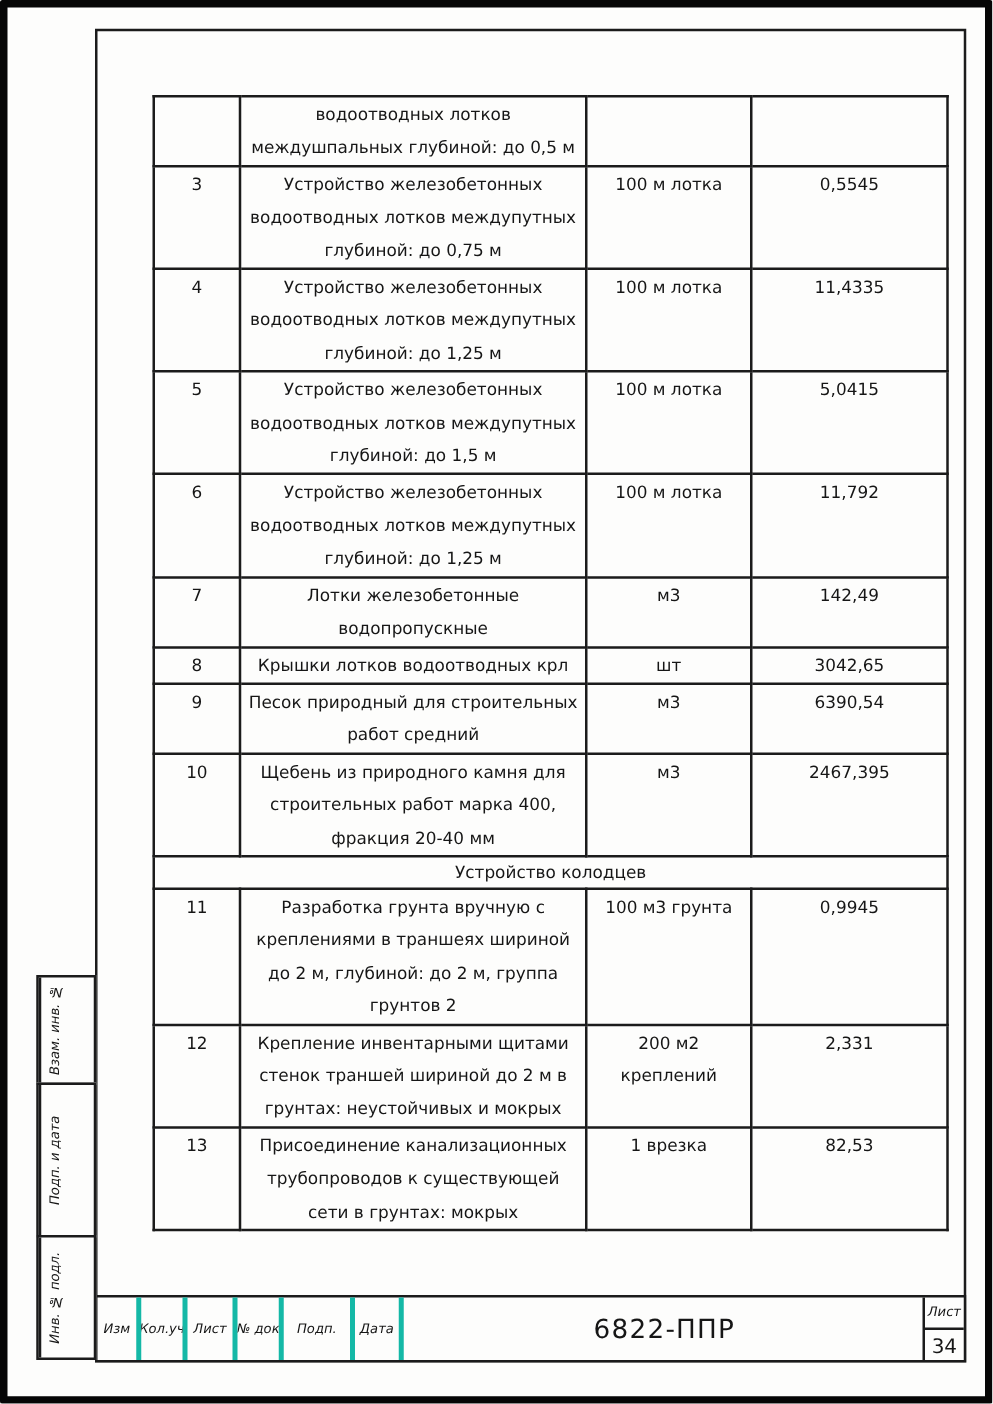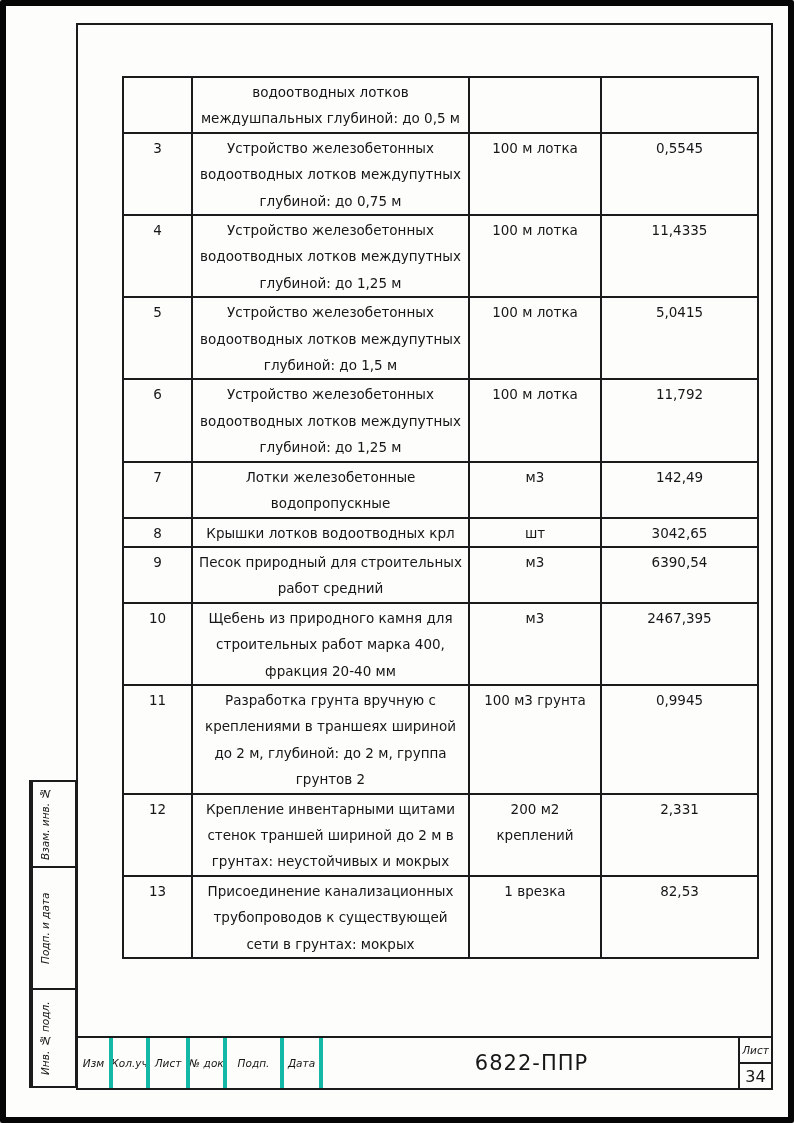--- a/index.html
+++ b/index.html
@@ -120,20 +120,23 @@
       <td class="c-qty">6390,54</td>
     </tr>
     <tr style="height:80px">
       <td class="c-no">10</td>
       <td class="c-desc">Щебень из природного камня для
 строительных работ марка 400,
 фракция 20-40 мм</td>
       <td class="c-unit">м3</td>
       <td class="c-qty">2467,395</td>
     </tr>
+    <tr class="section-row" style="height:26px">
+      <td colspan="4">Устройство колодцев</td>
+    </tr>
     <tr style="height:106px">
       <td class="c-no">11</td>
       <td class="c-desc">Разработка грунта вручную с
 креплениями в траншеях шириной
 до 2 м, глубиной: до 2 м, группа
 грунтов 2</td>
       <td class="c-unit">100 м3 грунта</td>
       <td class="c-qty">0,9945</td>
     </tr>
     <tr style="height:79px">

